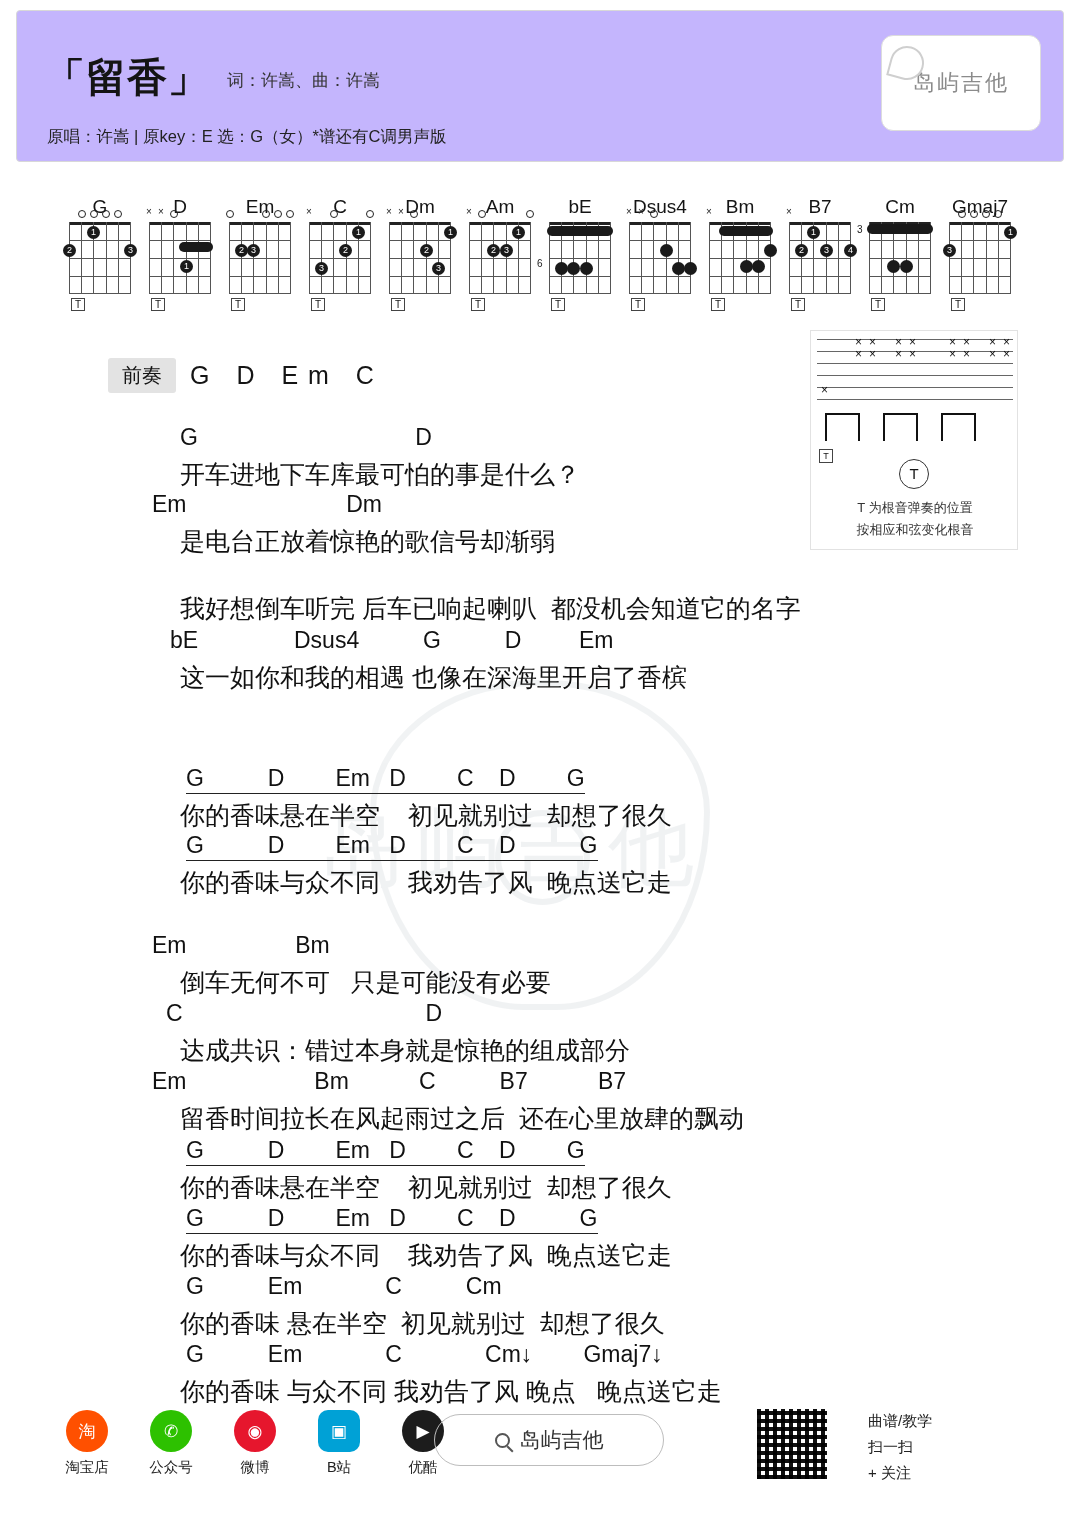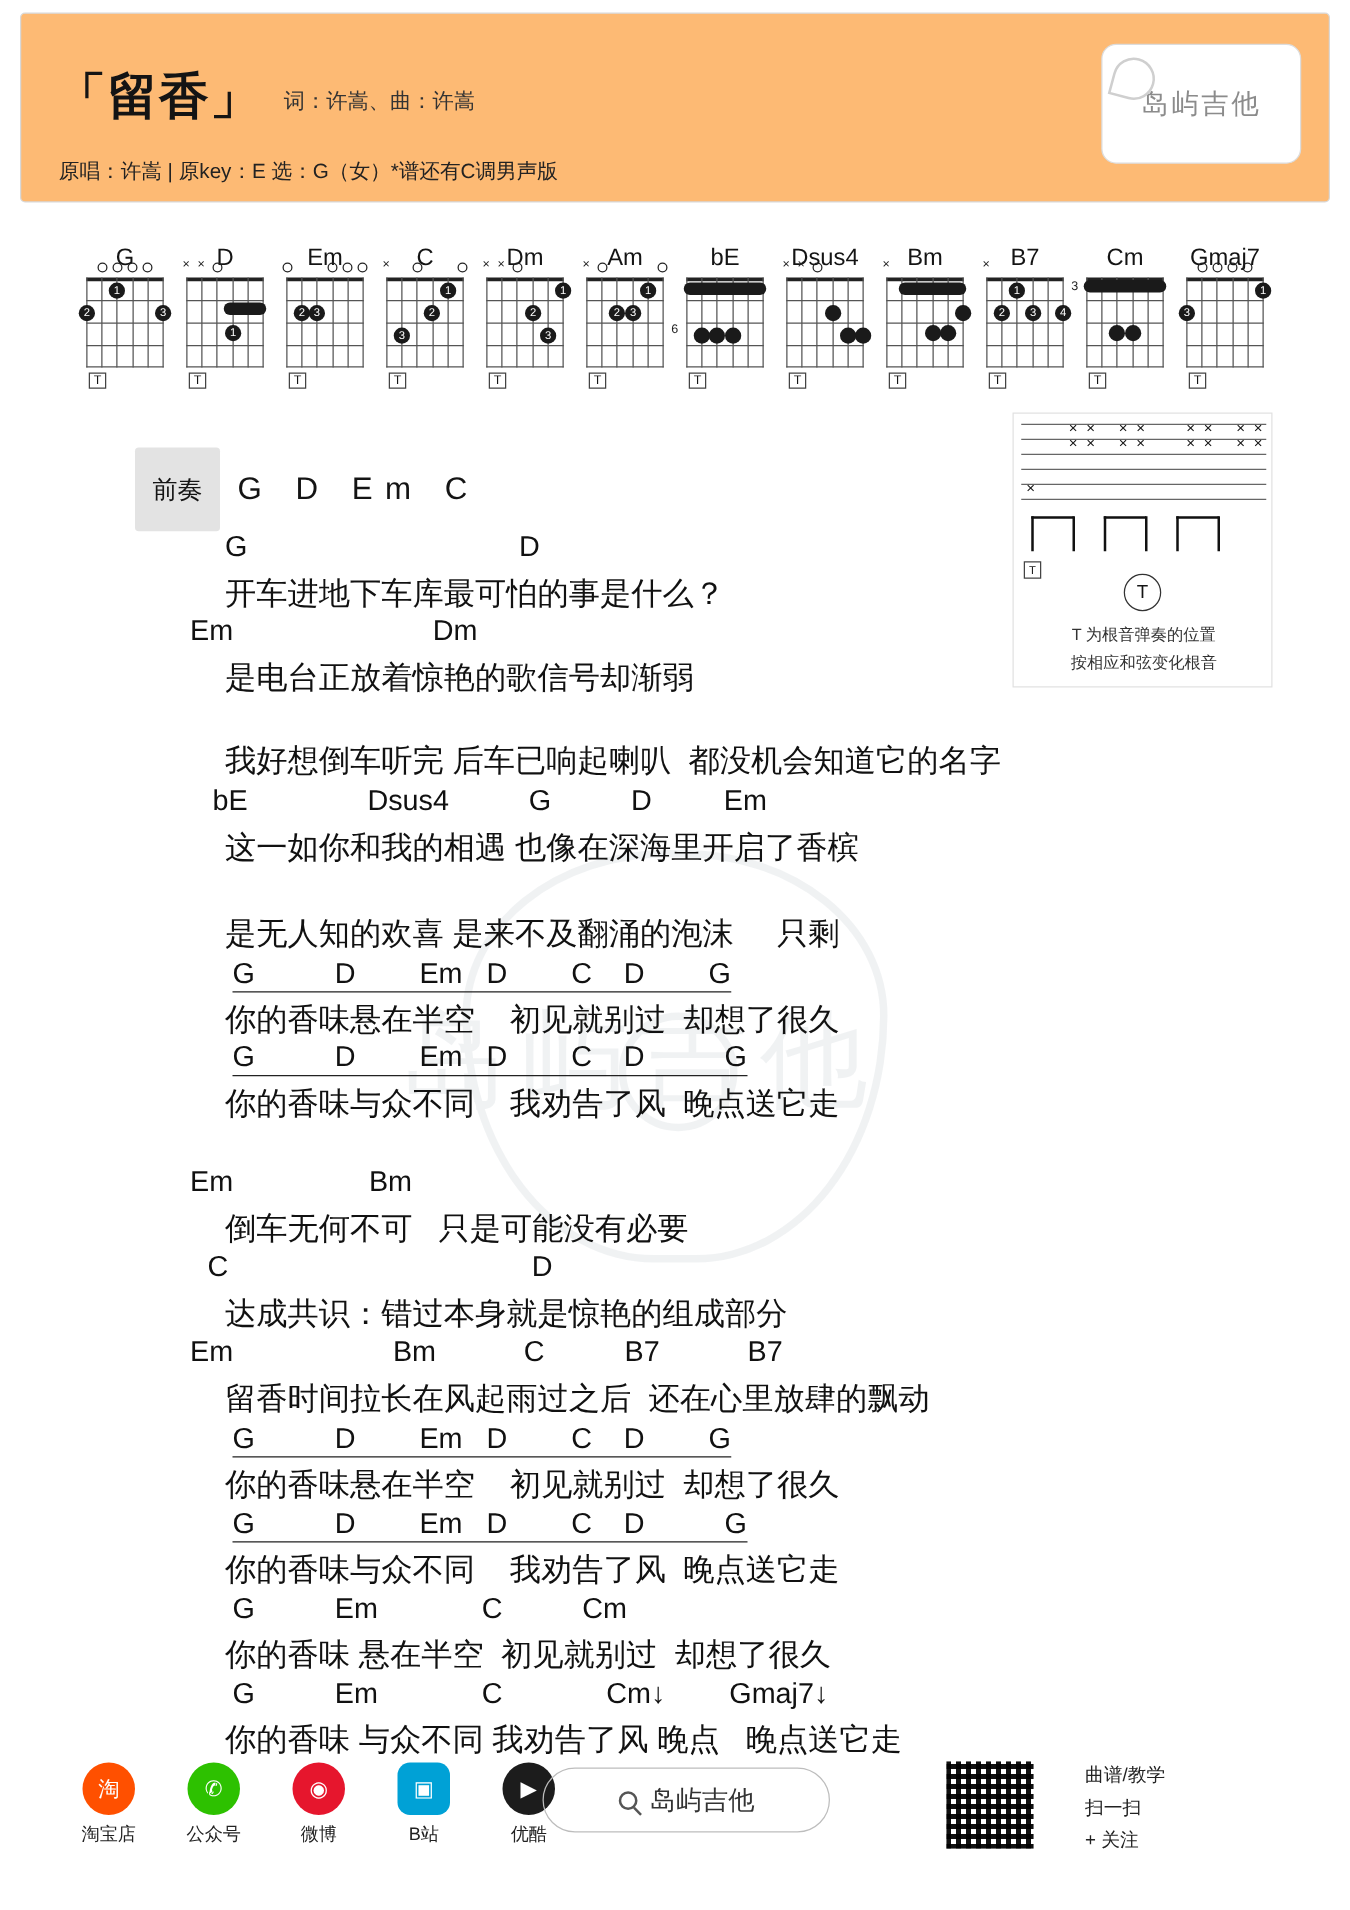--- a/index.html
+++ b/index.html
@@ -9,21 +9,21 @@
     background:#ffffff;
     font-family:"Liberation Sans", sans-serif;
     color:#141414;
     position:relative;
     overflow:hidden;
   }
 
   
   .header {
     position:absolute; left:16px; top:10px; width:1048px; height:152px;
-    border:1px solid #d8d8d8; border-radius:4px; background:#fdba74;
+    border:1px solid #d8d8d8; border-radius:4px; background:#c4b5fd;
   }
   .title-row { position:absolute; left:28px; top:46px; display:flex; align-items:flex-end; }
   .song-title { font-size:40px; font-weight:bold; letter-spacing:1px; line-height:1; }
   .credits { font-size:17px; color:#333; margin-left:18px; padding-bottom:5px; }
   .subinfo { position:absolute; left:30px; top:115px; font-size:16.5px; color:#222; }
 
   .logo-box {
     position:absolute; right:22px; top:24px; width:160px; height:96px;
     border:1px solid #dcdcdc; border-radius:12px; background:#fff;
     display:flex; align-items:center; justify-content:center;
@@ -58,21 +58,21 @@
   .strum-rhythm { position:absolute; left:14px; top:82px; width:180px; height:36px; }
   .rbar { position:absolute; width:1.5px; height:28px; background:#111; }
   .rbeam { position:absolute; height:1.8px; background:#111; }
   .tcircle { position:absolute; left:8px; top:118px; width:14px; height:14px; border:1px solid #444; font-size:9px; text-align:center; line-height:13px; }
   .tbig { position:absolute; left:50%; transform:translateX(-50%); top:128px; width:30px; height:30px; border-radius:50%;
           border:1.5px solid #333; text-align:center; line-height:28px; font-size:15px; }
   .strum-note { position:absolute; left:0; width:208px; text-align:center; font-size:13px; color:#333; }
 
   
   .prelude { position:absolute; left:108px; top:358px; display:flex; align-items:center; gap:14px; }
-  .prelude .tag { background:#e3e3e3; padding:20px 14px; font-size:20px; border-radius:3px; }
+  .prelude .tag { background:#e3e3e3; padding:4px 14px; font-size:20px; border-radius:3px; }
   .prelude .seq { font-size:25px; letter-spacing:10px; }
 
   .sheet { position:absolute; left:0; top:0; width:1080px; height:1528px; }
   .line { position:absolute; white-space:pre; }
   .chordline { font-size:23px; font-weight:500; color:#111; }
   .lyricline { font-size:25px; color:#111; }
   .uline { border-bottom:1.6px solid #222; padding-bottom:1px; }
 
   
   .watermark {
@@ -463,21 +463,20 @@
   <div class="line lyricline" style="left:180px; top:458px">开车进地下车库最可怕的事是什么？</div>
 
   <div class="line chordline" style="left:152px; top:491px">Em                         Dm</div>
   <div class="line lyricline" style="left:180px; top:525px">是电台正放着惊艳的歌信号却渐弱</div>
 
   <div class="line lyricline" style="left:180px; top:592px">我好想倒车听完 后车已响起喇叭  都没机会知道它的名字</div>
 
   <div class="line chordline" style="left:170px; top:627px">bE               Dsus4          G          D         Em</div>
   <div class="line lyricline" style="left:180px; top:661px">这一如你和我的相遇 也像在深海里开启了香槟</div>
 
-  <div class="line lyricline" style="left:180px; top:730px">是无人知的欢喜 是来不及翻涌的泡沫     只剩</div>
 
   <div class="line chordline uline" style="left:186px; top:765px">G          D        Em   D        C    D        G</div>
   <div class="line lyricline" style="left:180px; top:799px">你的香味悬在半空    初见就别过  却想了很久</div>
 
   <div class="line chordline uline" style="left:186px; top:832px">G          D        Em   D        C    D          G</div>
   <div class="line lyricline" style="left:180px; top:866px">你的香味与众不同    我劝告了风  晚点送它走</div>
 
   <div class="line chordline" style="left:152px; top:932px">Em                 Bm</div>
   <div class="line chordline" style="left:166px; top:1000px">C                                      D</div>
 

